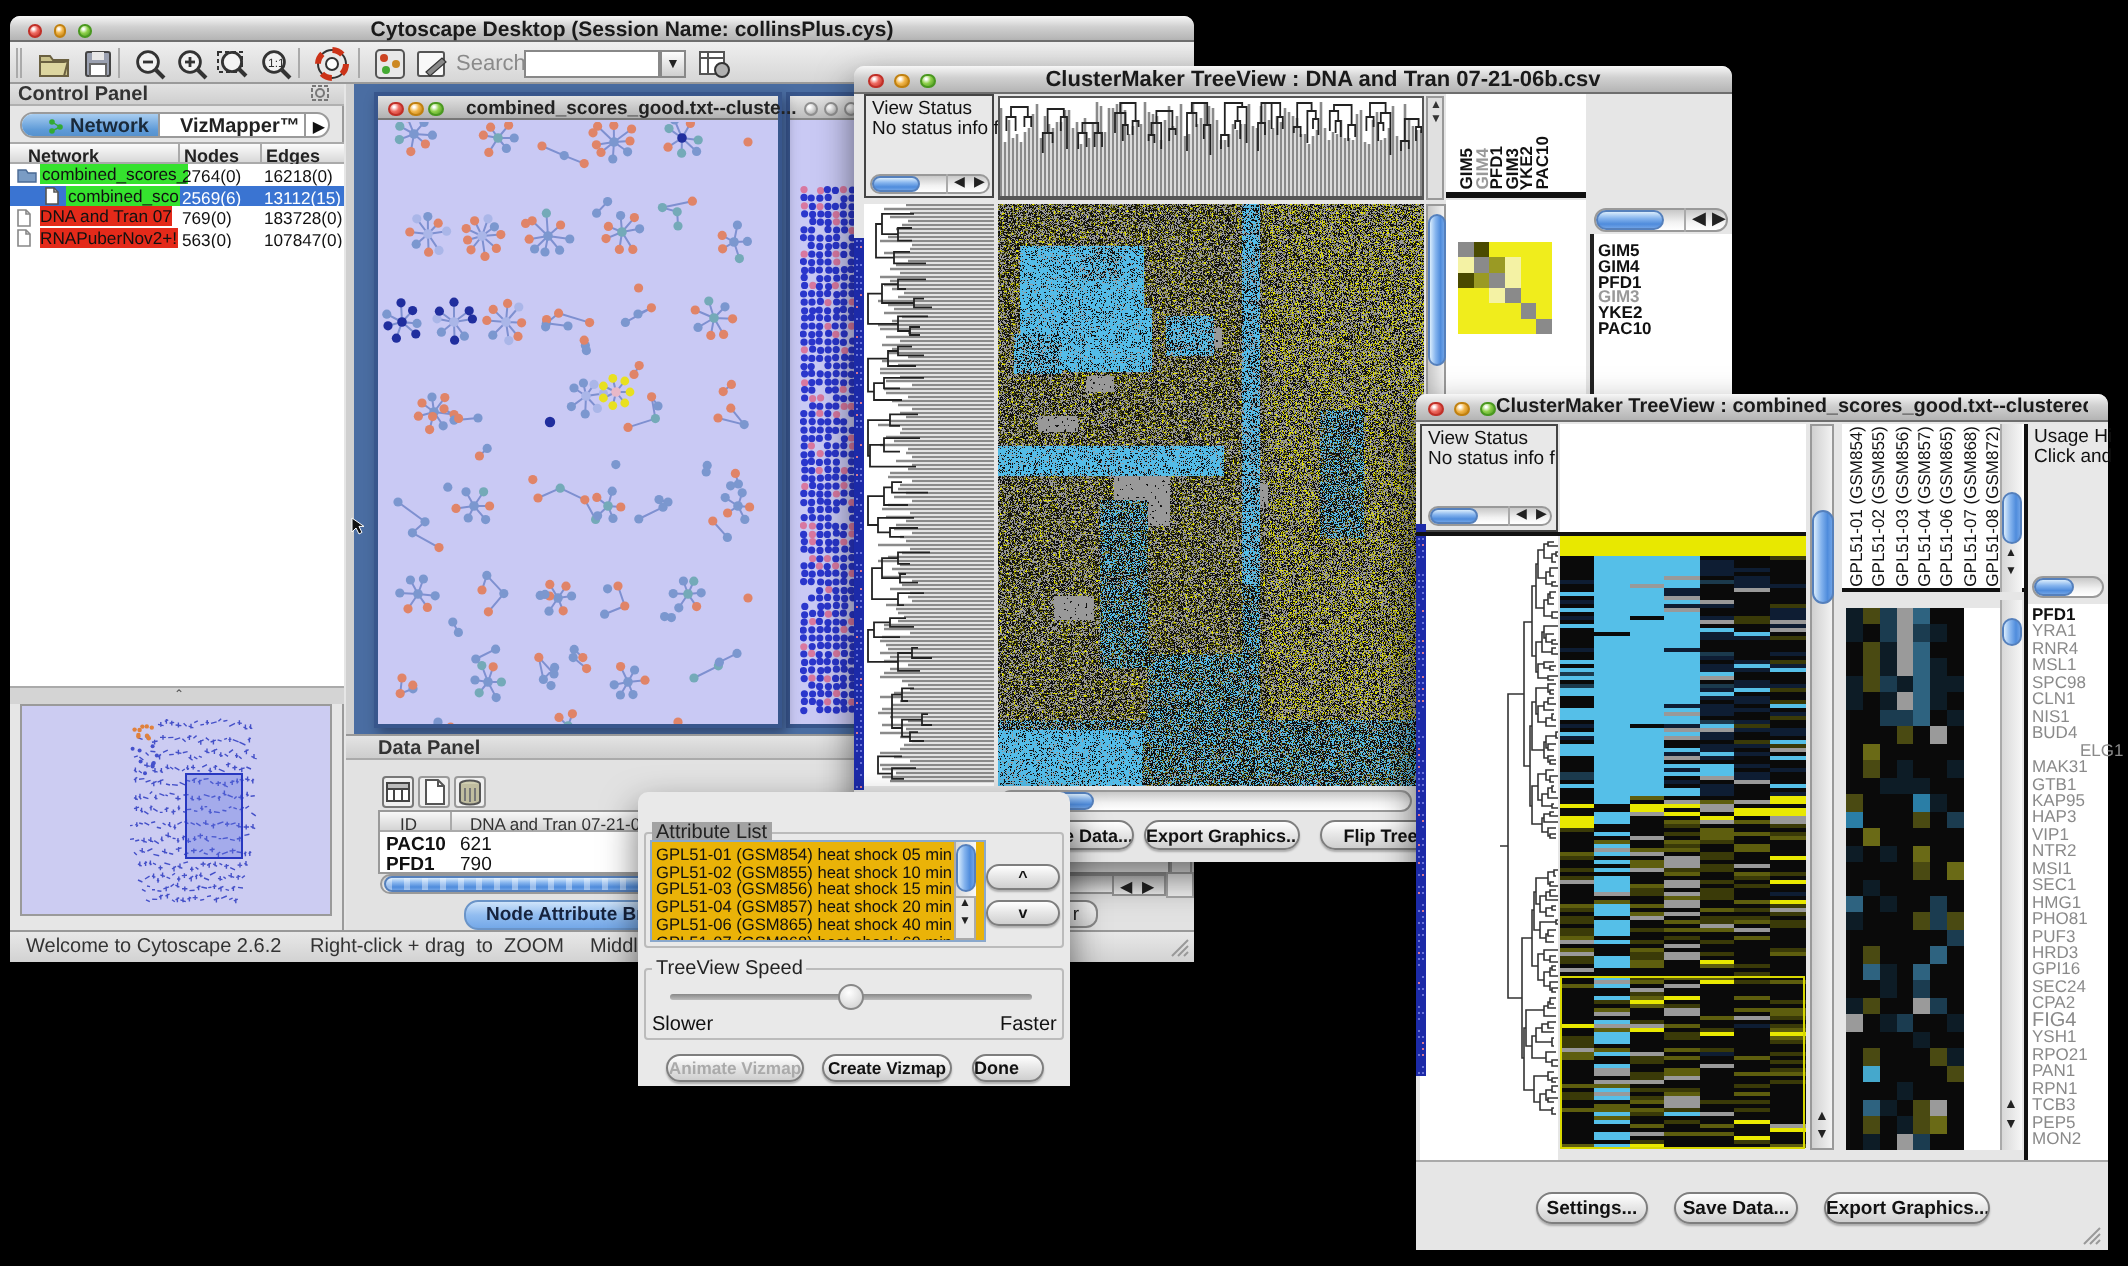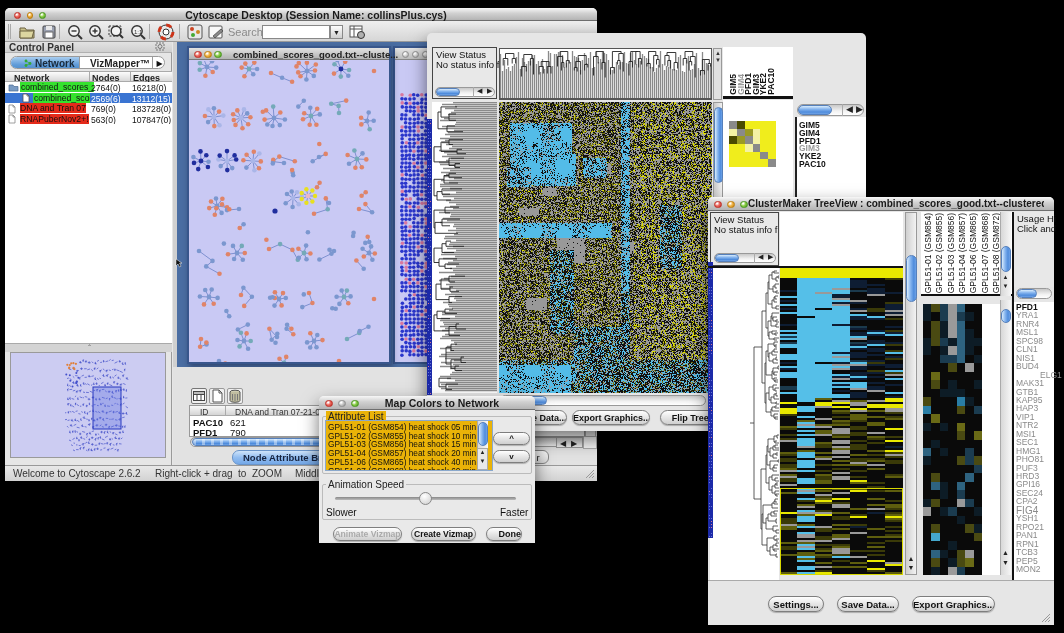--- a/index.html
+++ b/index.html
@@ -968,20 +968,23 @@
             <circle cx="114.8" cy="233.4" r="2.3" fill="#7b97cf"></circle>
             <circle cx="174.7" cy="207.7" r="2.3" fill="#7b97cf"></circle>
             <circle cx="167.4" cy="199.5" r="2.3" fill="#e08468"></circle>
           </svg></div>
       </div>
       <svg width="8" height="10" style="position:absolute;left:2px;top:216px;">
         <path d="M1 1v7l2-2 1.5 3 1.5-.8-1.5-3H7z" fill="#111" stroke="#fff" stroke-width=".5"></path>
       </svg>
     </div>
     <div class="abs" style="left:168px;top:359px;width:424px;height:98px;background:#e2e2e2;">
+      <div class="abs" style="left:0;top:0;width:424px;height:13px;background:linear-gradient(#e4e4e4,#cdcdcd);border-top:1px solid #999;border-bottom:1px solid #aaa;">
+        <span style="position:absolute;left:16px;top:1px;font-size:10px;font-weight:bold;color:#333;">Data Panel</span>
+      </div>
       <div class="abs" style="left:18px;top:21px;width:16px;height:16px;border:1px solid #777;border-radius:2px;background:#f0f0f0;"><svg width="14" height="14">
           <rect x="1.5" y="2.5" width="11" height="9" fill="#fff" stroke="#444"></rect>
           <line x1="1.5" y1="5.5" x2="12.5" y2="5.5" stroke="#444"></line>
           <line x1="5" y1="2.5" x2="5" y2="11.5" stroke="#444"></line>
           <line x1="9" y1="2.5" x2="9" y2="11.5" stroke="#444"></line>
           <rect x="1.5" y="2.5" width="11" height="3" fill="#bbb" stroke="#444"></rect>
         </svg></div>
       <div class="abs" style="left:36px;top:21px;width:16px;height:16px;border:1px solid #999;border-radius:2px;background:#f0f0f0;"><svg width="14" height="14">
           <path d="M3 1h6l3 3v9H3z" fill="#fff" stroke="#555"></path>
           <path d="M9 1v3h3" fill="none" stroke="#555"></path>
@@ -1018,20 +1021,26 @@
     <div class="abs" style="left:0;top:457px;width:592px;height:16px;background:linear-gradient(#e8e8e8,#d2d2d2);border-top:1px solid #999;font-size:10px;color:#333;">
       <span class="abs" style="left:8px;top:1.5px;">Welcome to Cytoscape 2.6.2</span>
       <span class="abs" style="left:150px;top:1.5px;">Right-click + drag&nbsp; to&nbsp; ZOOM</span>
       <span class="abs" style="left:290px;top:1.5px;">Middle-</span>
       <svg width="10" height="10" style="position:absolute;right:2px;top:3px;">
         <path d="M1 9L9 1M4 9L9 4M7 9L9 7" stroke="#999" stroke-width="1"></path>
       </svg>
     </div>
   </div>
 <div class="win" style="left:427px;top:33px;width:439px;height:398px;background:#e6e6e6;border-radius:5px 5px 0 0;z-index:20;">
+    <div style="position:absolute;left:0;top:0;width:439px;height:14px;background:linear-gradient(#f7f7f7,#d0d0d0 45%,#b4b4b4);border-bottom:1px solid #6e6e6e;border-radius:5px 5px 0 0;">
+      <span style="position:absolute;left:7px;top:3.5px;width:7.6px;height:7.6px;border-radius:50%;background:radial-gradient(circle at 35% 30%, #fff 0 8%, #ee6a60 45%, #c03028 95%);border:0.5px solid #c03028;"></span>
+      <span style="position:absolute;left:20px;top:3.5px;width:7.6px;height:7.6px;border-radius:50%;background:radial-gradient(circle at 35% 30%, #fff 0 8%, #f2b64a 45%, #c08010 95%);border:0.5px solid #c08010;"></span>
+      <span style="position:absolute;left:33px;top:3.5px;width:7.6px;height:7.6px;border-radius:50%;background:radial-gradient(circle at 35% 30%, #fff 0 8%, #8ed04a 45%, #4a9820 95%);border:0.5px solid #4a9820;"></span>
+      <div style="position:absolute;left:40px;right:10px;top:1px;text-align:center;font-size:11px;font-weight:bold;color:#1a1a1a;white-space:nowrap;overflow:hidden;">ClusterMaker TreeView : DNA and Tran 07-21-06b.csv</div>
+    </div>
     <div class="abs" style="left:0;top:86px;width:5px;height:276px;"><svg width="5" height="276" viewBox="0 0 5 276">
         <rect width="5" height="276" fill="#1c2aa8"></rect>
         <rect x="1" y="1" width="1" height="1" fill="#6a74d8"></rect>
         <rect x="3" y="1" width="1" height="1" fill="#6a74d8"></rect>
         <rect x="1" y="4" width="1" height="1" fill="#6a74d8"></rect>
         <rect x="3" y="4" width="1" height="1" fill="#d87890"></rect>
         <rect x="1" y="10" width="1" height="1" fill="#6a74d8"></rect>
         <rect x="1" y="13" width="1" height="1" fill="#6a74d8"></rect>
         <rect x="3" y="13" width="1" height="1" fill="#6a74d8"></rect>
         <rect x="1" y="16" width="1" height="1" fill="#6a74d8"></rect>
@@ -1320,53 +1329,47 @@
       <div class="abs" style="left:2px;top:34.2px;font-size:8.5px;font-weight:bold;color:#111;">YKE2</div>
       <div class="abs" style="left:2px;top:42.0px;font-size:8.5px;font-weight:bold;color:#111;">PAC10</div>
     </div>
     <div style="position:absolute;left:73px;top:362px;width:206px;height:11px;border-radius:5.5px;background:linear-gradient(#c8c8c8,#f2f2f2 60%,#fff);border:1px solid #999;"></div>
     <div style="position:absolute;left:76px;top:363px;width:44px;height:9px;border-radius:4.5px;background:linear-gradient(#d9ecfc,#85b4ee 40%,#4f8cdc 75%,#6ea2e6);border:1px solid #5580bc;"></div>
     <div style="position:absolute;left:88px;top:377px;width:52px;height:15px;border-radius:8.5px;background:linear-gradient(#fff,#e8e8e8 45%,#cfcfcf);border:1px solid #7e7e7e;box-shadow:0 1px 1px rgba(0,0,0,.25);font-size:9px;font-weight:bold;color:#111;text-align:center;line-height:14px;white-space:nowrap;overflow:hidden;">Save Data...</div>
     <div style="position:absolute;left:145px;top:377px;width:78px;height:15px;border-radius:8.5px;background:linear-gradient(#fff,#e8e8e8 45%,#cfcfcf);border:1px solid #7e7e7e;box-shadow:0 1px 1px rgba(0,0,0,.25);font-size:9px;font-weight:bold;color:#111;text-align:center;line-height:14px;white-space:nowrap;overflow:hidden;">Export Graphics...</div>
     <div style="position:absolute;left:233px;top:377px;width:75px;height:15px;border-radius:8.5px;background:linear-gradient(#fff,#e8e8e8 45%,#cfcfcf);border:1px solid #7e7e7e;box-shadow:0 1px 1px rgba(0,0,0,.25);font-size:9px;font-weight:bold;color:#111;text-align:center;line-height:14px;white-space:nowrap;overflow:hidden;">Flip Tree No</div>
   </div>
 <div class="win" style="left:319px;top:396px;width:216px;height:147px;background:#e9e9e9;border-radius:5px 5px 0 0;z-index:30;">
-    <div style="position:absolute;left:0;top:0;width:216px;height:14px;background:linear-gradient(#f7f7f7,#d0d0d0 45%,#b4b4b4);border-bottom:1px solid #6e6e6e;border-radius:5px 5px 0 0;">
-      <span style="position:absolute;left:6px;top:3.5px;width:7.6px;height:7.6px;border-radius:50%;background:radial-gradient(circle at 35% 30%, #fff 0 8%, #ee6a60 45%, #c03028 95%);border:0.5px solid #c03028;"></span>
-      <span style="position:absolute;left:19px;top:3.5px;width:7.6px;height:7.6px;border-radius:50%;background:radial-gradient(circle at 35% 30%, #fff 0 8%, #c8c8c8 45%, #909090 95%);border:0.5px solid #909090;"></span>
-      <span style="position:absolute;left:32px;top:3.5px;width:7.6px;height:7.6px;border-radius:50%;background:radial-gradient(circle at 35% 30%, #fff 0 8%, #8ed04a 45%, #4a9820 95%);border:0.5px solid #4a9820;"></span>
-      <div style="position:absolute;left:40px;right:10px;top:1px;text-align:center;font-size:10.5px;font-weight:bold;color:#1a1a1a;white-space:nowrap;overflow:hidden;">Map Colors to Network</div>
-    </div>
     <div class="abs" style="left:3px;top:20px;width:210px;height:58px;border:1px solid #bbb;border-radius:2px;"></div>
-    <div class="abs" style="left:7px;top:15px;font-size:10px;color:#222;background:#eab308;padding:0 2px;">Attribute List</div>
+    <div class="abs" style="left:7px;top:15px;font-size:10px;color:#222;background:#a3a3a3;padding:0 2px;">Attribute List</div>
     <div class="abs" style="left:6px;top:24px;width:168px;height:51px;background:#eab308;border:1px solid #8aa8cc;overflow:hidden;font-size:8.3px;color:#111;">
       <div class="abs" style="left:2px;top:1.0px;white-space:nowrap;">GPL51-01 (GSM854) heat shock 05 min</div>
       <div class="abs" style="left:2px;top:9.7px;white-space:nowrap;">GPL51-02 (GSM855) heat shock 10 min</div>
       <div class="abs" style="left:2px;top:18.4px;white-space:nowrap;">GPL51-03 (GSM856) heat shock 15 min</div>
       <div class="abs" style="left:2px;top:27.099999999999998px;white-space:nowrap;">GPL51-04 (GSM857) heat shock 20 min</div>
       <div class="abs" style="left:2px;top:35.8px;white-space:nowrap;">GPL51-06 (GSM865) heat shock 40 min</div>
       <div class="abs" style="left:2px;top:44.5px;white-space:nowrap;">GPL51-07 (GSM868) heat shock 60 min</div>
     </div>
     <div class="abs" style="left:158px;top:25px;width:11px;height:49px;background:linear-gradient(90deg,#d8d8d8,#f8f8f8);border-left:1px solid #aaa;"></div>
     <div style="position:absolute;left:158.5px;top:26px;width:10px;height:24px;border-radius:5.0px;background:linear-gradient(90deg,#d9ecfc,#85b4ee 40%,#4f8cdc 75%,#6ea2e6);border:1px solid #5580bc;"></div>
     <div class="abs" style="left:158px;top:52px;width:11px;height:22px;background:#e8e8e8;border:1px solid #aaa;font-size:6px;color:#222;text-align:center;">
       <div>▲</div>
       <div style="margin-top:3px;">▼</div>
     </div>
     <div style="position:absolute;left:174px;top:36px;width:37px;height:13px;border-radius:7.5px;background:linear-gradient(#fff,#e8e8e8 45%,#cfcfcf);border:1px solid #7e7e7e;box-shadow:0 1px 1px rgba(0,0,0,.25);font-size:8px;font-weight:bold;color:#111;text-align:center;line-height:12px;white-space:nowrap;overflow:hidden;">^</div>
     <div style="position:absolute;left:174px;top:54px;width:37px;height:13px;border-radius:7.5px;background:linear-gradient(#fff,#e8e8e8 45%,#cfcfcf);border:1px solid #7e7e7e;box-shadow:0 1px 1px rgba(0,0,0,.25);font-size:8px;font-weight:bold;color:#111;text-align:center;line-height:12px;white-space:nowrap;overflow:hidden;">v</div>
     <div class="abs" style="left:3px;top:88px;width:210px;height:36px;border:1px solid #bbb;border-radius:2px;"></div>
-    <div class="abs" style="left:7px;top:83px;font-size:10px;color:#222;background:#e9e9e9;padding:0 2px;">Animation Speed</div>
+    <div class="abs" style="left:7px;top:83px;font-size:10px;color:#222;background:#e9e9e9;padding:0 2px;">TreeView Speed</div>
     <div class="abs" style="left:16px;top:101px;width:181px;height:3px;background:linear-gradient(#888,#bbb);border-radius:2px;"></div>
     <div class="abs" style="left:100px;top:96px;width:13px;height:13px;background:radial-gradient(circle at 40% 30%,#fff,#ccc);border:1px solid #888;border-radius:50% 50% 50% 50%;"></div>
     <div class="abs" style="left:7px;top:111px;font-size:10px;color:#111;">Slower</div>
     <div class="abs" style="left:181px;top:111px;font-size:10px;color:#111;">Faster</div>
     <div style="position:absolute;left:14px;top:131px;width:69px;height:14px;border-radius:8.0px;background:linear-gradient(#fff,#e8e8e8 45%,#cfcfcf);border:1px solid #7e7e7e;box-shadow:0 1px 1px rgba(0,0,0,.25);font-size:8.6px;font-weight:bold;color:#aaa;text-align:center;line-height:13px;white-space:nowrap;overflow:hidden;">Animate Vizmap</div>
     <div style="position:absolute;left:92px;top:131px;width:65px;height:14px;border-radius:8.0px;background:linear-gradient(#fff,#e8e8e8 45%,#cfcfcf);border:1px solid #7e7e7e;box-shadow:0 1px 1px rgba(0,0,0,.25);font-size:8.6px;font-weight:bold;color:#111;text-align:center;line-height:13px;white-space:nowrap;overflow:hidden;">Create Vizmap</div>
-    <div style="position:absolute;left:167px;top:131px;width:36px;height:14px;border-radius:8.0px;background:linear-gradient(#fff,#e8e8e8 45%,#cfcfcf);border:1px solid #7e7e7e;box-shadow:0 1px 1px rgba(0,0,0,.25);font-size:9px;font-weight:bold;color:#111;text-align:right;line-height:13px;white-space:nowrap;overflow:hidden;">Done</div>
+    <div style="position:absolute;left:167px;top:131px;width:36px;height:14px;border-radius:8.0px;background:linear-gradient(#fff,#e8e8e8 45%,#cfcfcf);border:1px solid #7e7e7e;box-shadow:0 1px 1px rgba(0,0,0,.25);font-size:9px;font-weight:bold;color:#111;text-align:left;line-height:13px;white-space:nowrap;overflow:hidden;">Done</div>
   </div>
 <div class="win" style="left:708px;top:197px;width:346px;height:428px;background:#e6e6e6;border-radius:5px 5px 0 0;z-index:40;">
     <div style="position:absolute;left:0;top:0;width:346px;height:14px;background:linear-gradient(#f7f7f7,#d0d0d0 45%,#b4b4b4);border-bottom:1px solid #6e6e6e;border-radius:5px 5px 0 0;">
       <span style="position:absolute;left:6px;top:3.5px;width:7.6px;height:7.6px;border-radius:50%;background:radial-gradient(circle at 35% 30%, #fff 0 8%, #ee6a60 45%, #c03028 95%);border:0.5px solid #c03028;"></span>
       <span style="position:absolute;left:19px;top:3.5px;width:7.6px;height:7.6px;border-radius:50%;background:radial-gradient(circle at 35% 30%, #fff 0 8%, #f2b64a 45%, #c08010 95%);border:0.5px solid #c08010;"></span>
       <span style="position:absolute;left:32px;top:3.5px;width:7.6px;height:7.6px;border-radius:50%;background:radial-gradient(circle at 35% 30%, #fff 0 8%, #8ed04a 45%, #4a9820 95%);border:0.5px solid #4a9820;"></span>
       <div style="position:absolute;left:40px;right:10px;top:1px;text-align:center;font-size:10px;font-weight:bold;color:#1a1a1a;white-space:nowrap;overflow:hidden;">ClusterMaker TreeView : combined_scores_good.txt--clustered</div>
     </div>
     <div class="abs" style="left:2px;top:15px;width:69px;height:54px;background:#e8e8e8;border:1px solid #444;">
       <div class="abs" style="left:3px;top:1px;font-size:9.5px;color:#111;white-space:nowrap;">View Status</div>

